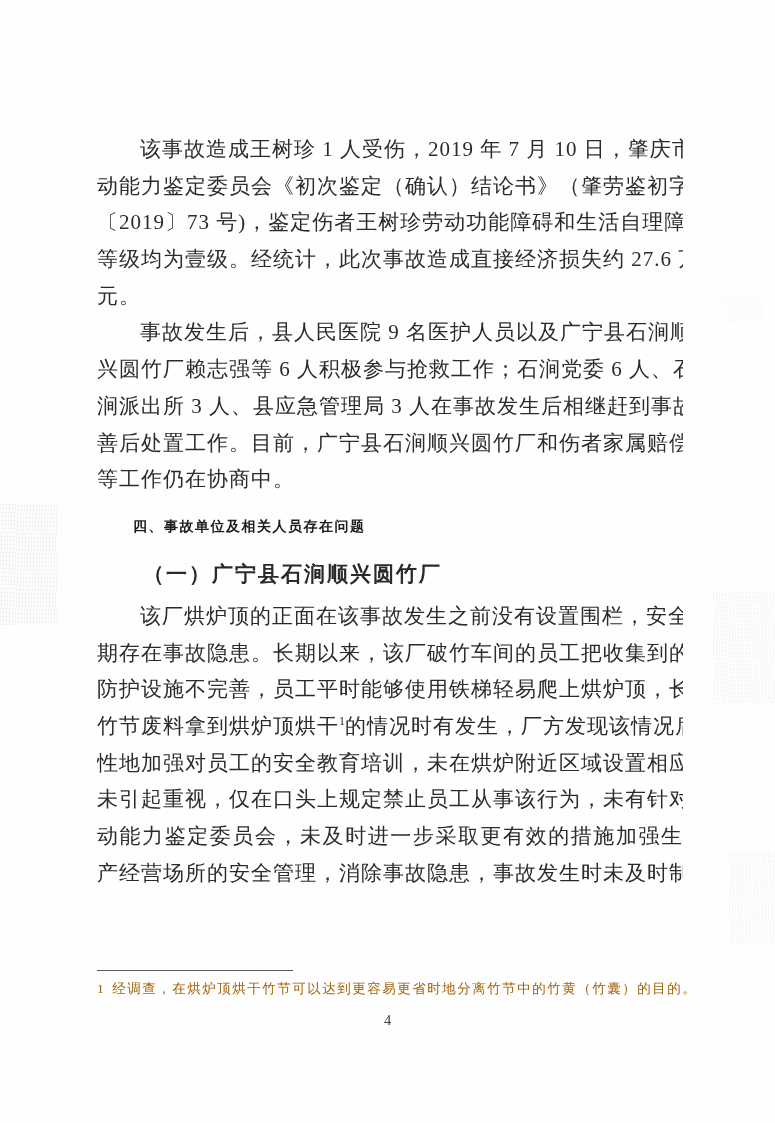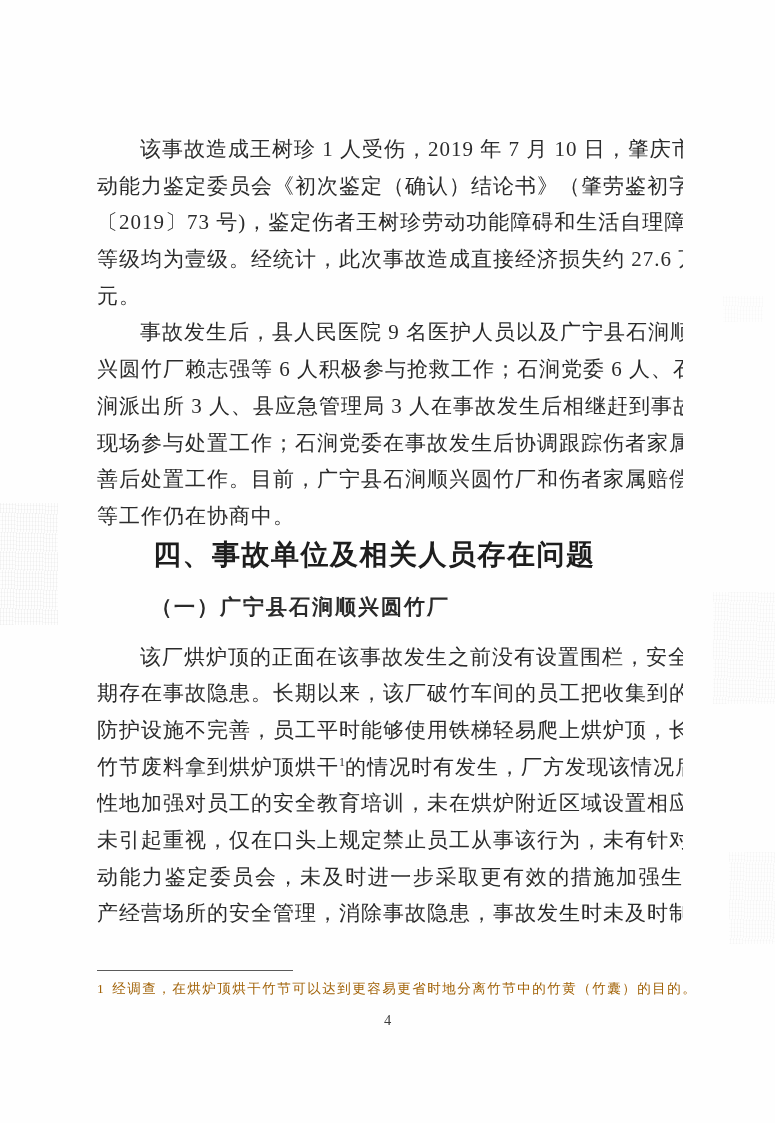--- a/index.html
+++ b/index.html
@@ -46,32 +46,32 @@
     text-align: justify;
     text-align-last: justify;
     text-justify: inter-character;
     white-space: nowrap;
     overflow: hidden;
   }
   .line.first { text-indent: 2.05em; }
   .line.last  { text-align-last: left; }
 
   .sec-heading {
-    margin: 0;
+    margin: 8px;
     font-family: "Liberation Sans", "DejaVu Sans", sans-serif;
-    font-size: 28px;
+    font-size: 14px;
     font-weight: bold;
     color: #1d1d1d;
     line-height: 40px;
     height: 40px;
     letter-spacing: 1.5px;
     text-indent: 2em;
   }
   .subsec-heading {
-    margin: 12px;
+    margin: 4px;
     font-size: 21px;
     font-weight: 600;
     color: #2a2a2a;
     line-height: 40px;
     height: 40px;
     letter-spacing: 2px;
     text-indent: 2em;
   }
   sup.fnref {
     font-size: 12px;
@@ -129,21 +129,20 @@
       <span class="line" style="display:block">动能力鉴定委员会《初次鉴定（确认）结论书》（肇劳鉴初字</span>
       <span class="line" style="display:block">〔2019〕73 号)，鉴定伤者王树珍劳动功能障碍和生活自理障碍</span>
       <span class="line" style="display:block">等级均为壹级。经统计，此次事故造成直接经济损失约 27.6 万</span>
       <span class="line last" style="display:block">元。</span>
     </p>
 
     <p class="para">
       <span class="line first" style="display:block">事故发生后，县人民医院 9 名医护人员以及广宁县石涧顺</span>
       <span class="line" style="display:block">兴圆竹厂赖志强等 6 人积极参与抢救工作；石涧党委 6 人、石</span>
       <span class="line" style="display:block">涧派出所 3 人、县应急管理局 3 人在事故发生后相继赶到事故</span>
-      <span class="line" style="display:block">现场参与处置工作；石涧党委在事故发生后协调跟踪伤者家属</span>
       <span class="line" style="display:block">善后处置工作。目前，广宁县石涧顺兴圆竹厂和伤者家属赔偿</span>
       <span class="line last" style="display:block">等工作仍在协商中。</span>
     </p>
 
     <h2 class="sec-heading">四、事故单位及相关人员存在问题</h2>
 
     <h3 class="subsec-heading">（一）广宁县石涧顺兴圆竹厂</h3>
 
     <p class="para">
       <span class="line first" style="display:block">该厂烘炉顶的正面在该事故发生之前没有设置围栏，安全</span>

